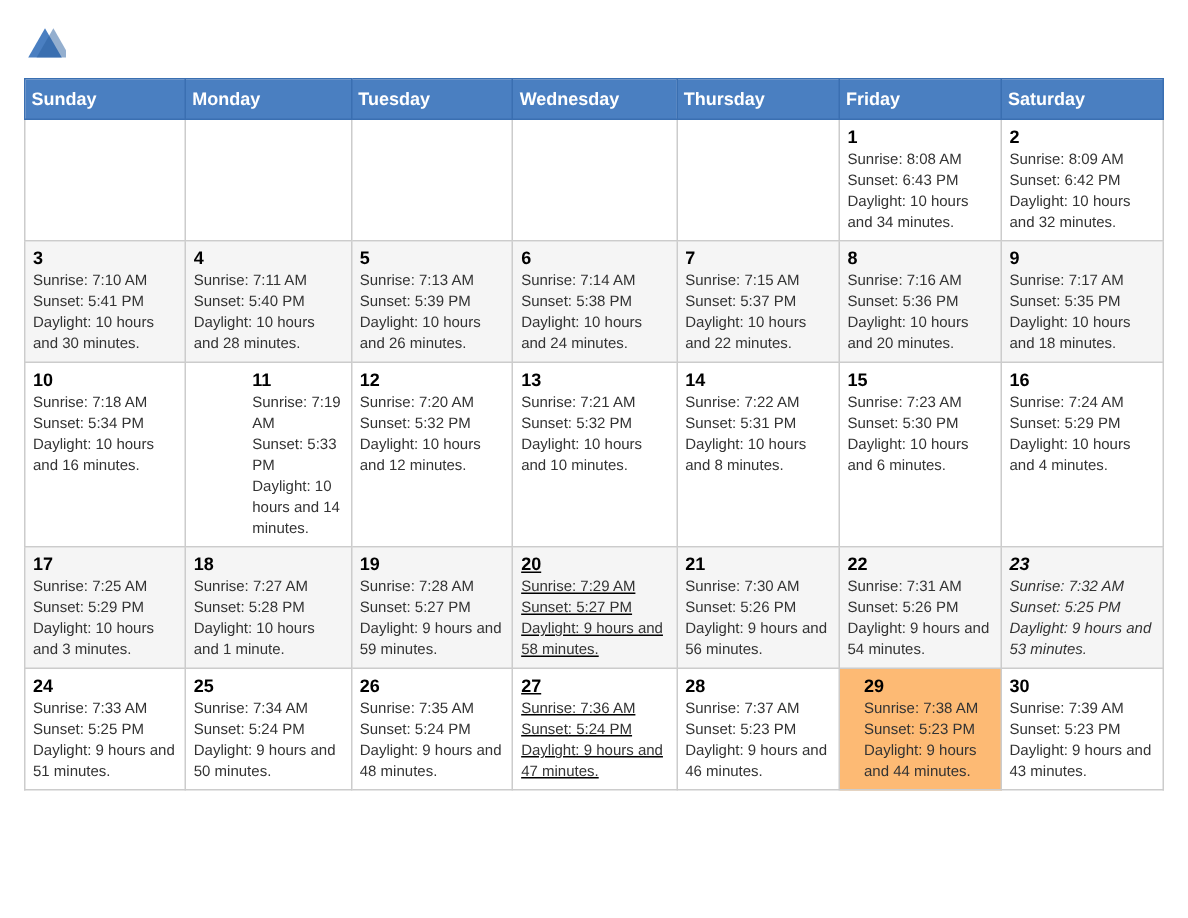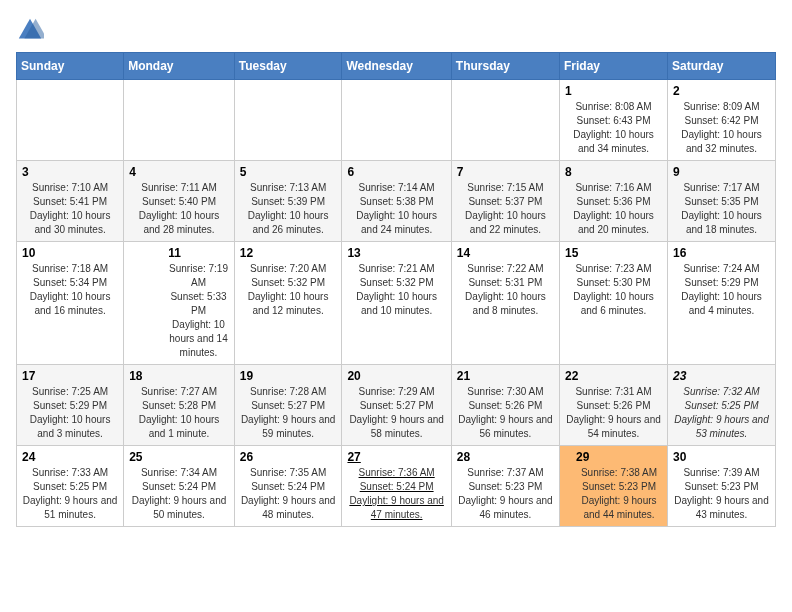--- a/index.html
+++ b/index.html
@@ -70,21 +70,20 @@
     .day-number {
       font-weight: bold;
       font-size: 12px;
       display: block;
       margin-bottom: 2px;
     }
     .day-info {
       font-size: 10px;
       color: #333;
       line-height: 1.4;
-      text-align: center;
     }
     .empty-cell {
       background: #f9f9f9;
     }
     tr:nth-child(even) td {
       background-color: #f5f5f5;
     }
     tr:nth-child(odd) td {
       background-color: #ffffff;
     }
@@ -244,21 +243,21 @@
           <div class="day-info" style="white-space: pre-line;">Sunrise: 7:27 AM
 Sunset: 5:28 PM
 Daylight: 10 hours and 1 minute.</div>
         </td>
         <td style="background-color: rgb(245, 245, 245);">
           <span class="day-number">19</span>
           <div class="day-info" style="white-space: pre-line;">Sunrise: 7:28 AM
 Sunset: 5:27 PM
 Daylight: 9 hours and 59 minutes.</div>
         </td>
-        <td style="background-color: rgb(245, 245, 245);">
+        <td style="background-color: rgb(245, 245, 245); text-decoration: underline;">
           <span class="day-number">20</span>
           <div class="day-info" style="white-space: pre-line;">Sunrise: 7:29 AM
 Sunset: 5:27 PM
 Daylight: 9 hours and 58 minutes.</div>
         </td>
         <td style="background-color: rgb(245, 245, 245);">
           <span class="day-number">21</span>
           <div class="day-info" style="white-space: pre-line;">Sunrise: 7:30 AM
 Sunset: 5:26 PM
 Daylight: 9 hours and 56 minutes.</div>

